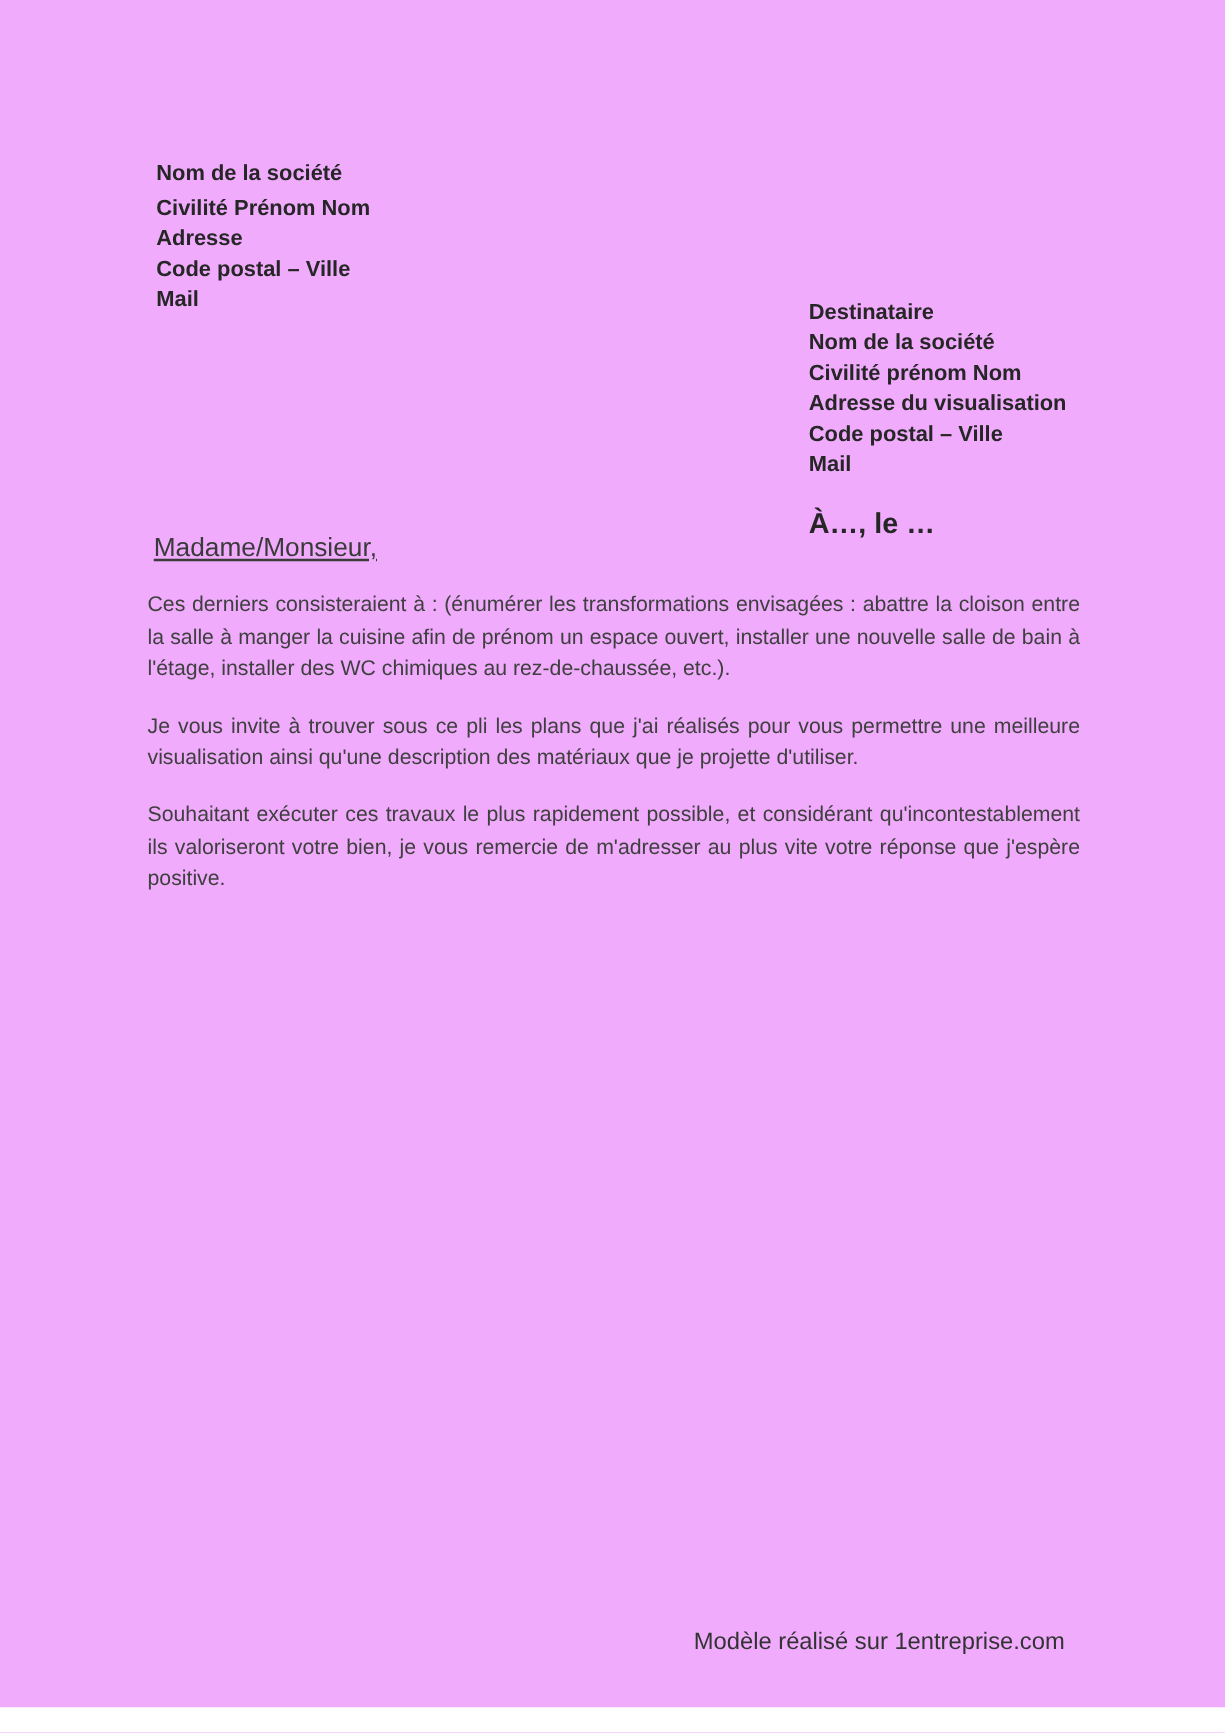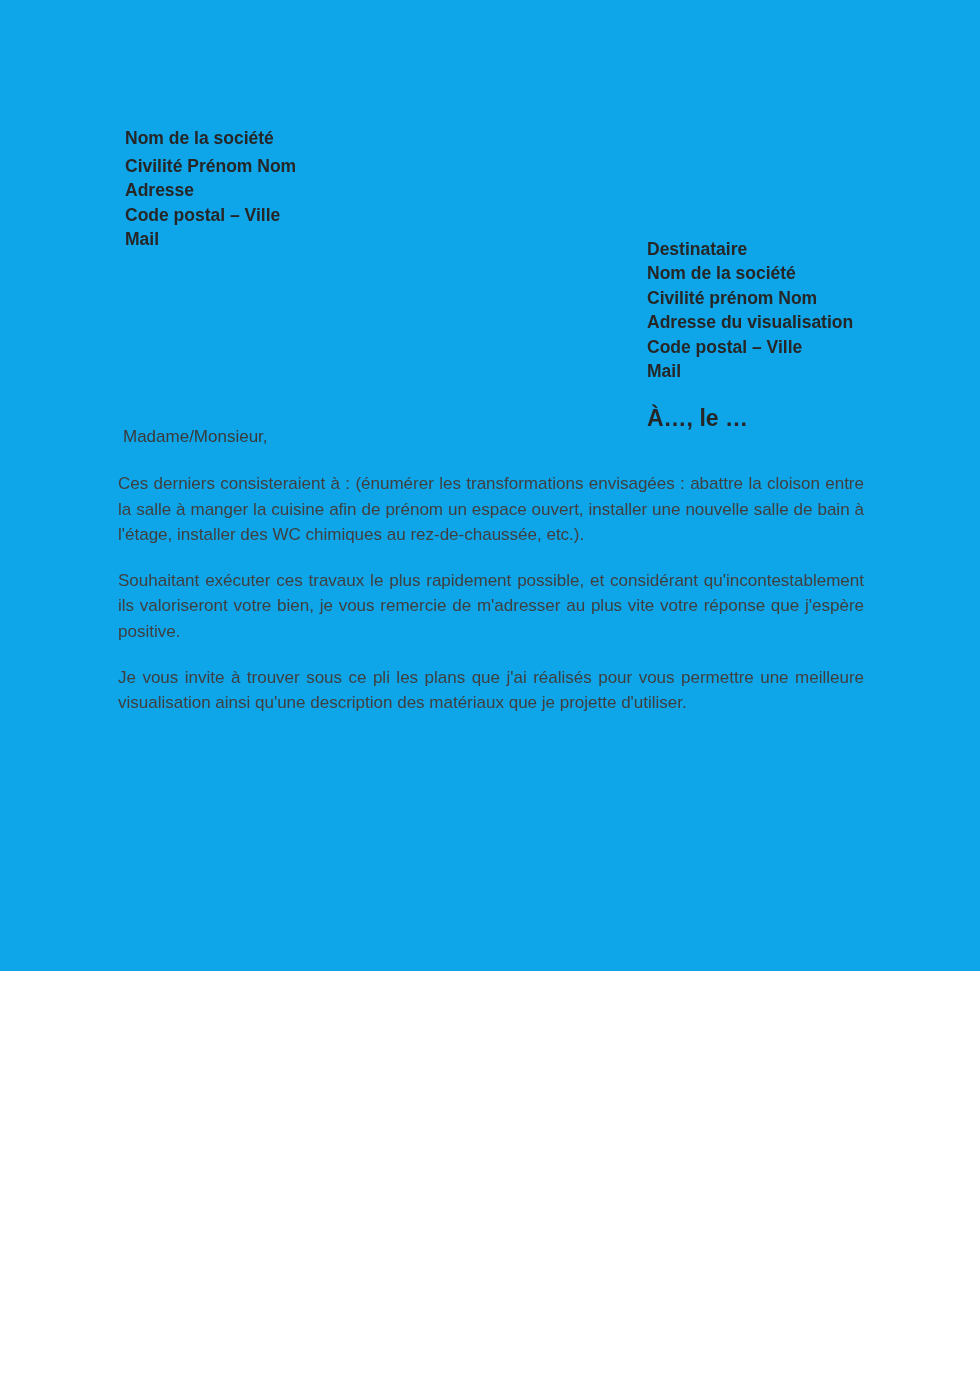--- a/index.html
+++ b/index.html
@@ -3,22 +3,22 @@
 <meta charset="utf-8">
 <style>
   html, body {
     margin: 0;
     padding: 0;
     background: #ffffff;
   }
   .page {
     position: relative;
     width: 980px;
-    height: 971px;
-    background: #0ea5e9;
+    height: 1366px;
+    background: #f0abfc;
     font-family: "Liberation Sans", sans-serif;
     overflow: hidden;
   }
   .block {
     position: absolute;
     white-space: nowrap;
   }
   .bold {
     font-weight: bold;
     color: #262626;
@@ -39,22 +39,23 @@
     line-height: 24.4px;
   }
   .dateline {
     left: 647px;
     top: 405px;
     font-size: 23px;
   }
   .salutation {
     left: 123px;
     top: 427px;
-    font-size: 17px;
+    font-size: 21px;
     color: #3a3a3a;
+    text-decoration: underline;
   }
   .body-text {
     position: absolute;
     left: 118px;
     top: 471px;
     width: 746px;
     font-size: 17px;
     line-height: 25.6px;
     color: #3f3f3f;
     text-align: justify;
@@ -97,19 +98,20 @@
     <div class="addr-line">Code postal – Ville</div>
     <div class="addr-line">Mail</div>
   </div>
 
   <div class="block bold dateline">À…, le …</div>
 
   <div class="block salutation">Madame/Monsieur,</div>
 
   <div class="body-text">
     <p>Ces derniers consisteraient à : (énumérer les transformations envisagées : abattre la cloison entre la salle à manger la cuisine afin de prénom un espace ouvert, installer une nouvelle salle de bain à l'étage, installer des WC chimiques au rez-de-chaussée, etc.).</p>
+    <p>Je vous invite à trouver sous ce pli les plans que j'ai réalisés pour vous permettre une meilleure visualisation ainsi qu'une description des matériaux que je projette d'utiliser.</p>
     <p>Souhaitant exécuter ces travaux le plus rapidement possible, et considérant qu'incontestablement ils valoriseront votre bien, je vous remercie de m'adresser au plus vite votre réponse que j'espère positive.</p>
-    <p>Je vous invite à trouver sous ce pli les plans que j'ai réalisés pour vous permettre une meilleure visualisation ainsi qu'une description des matériaux que je projette d'utiliser.</p>
   </div>
 
 
+  <div class="block footer-credit">Modèle réalisé sur 1entreprise.com</div>
 
 </div>
 
 </body></html>

